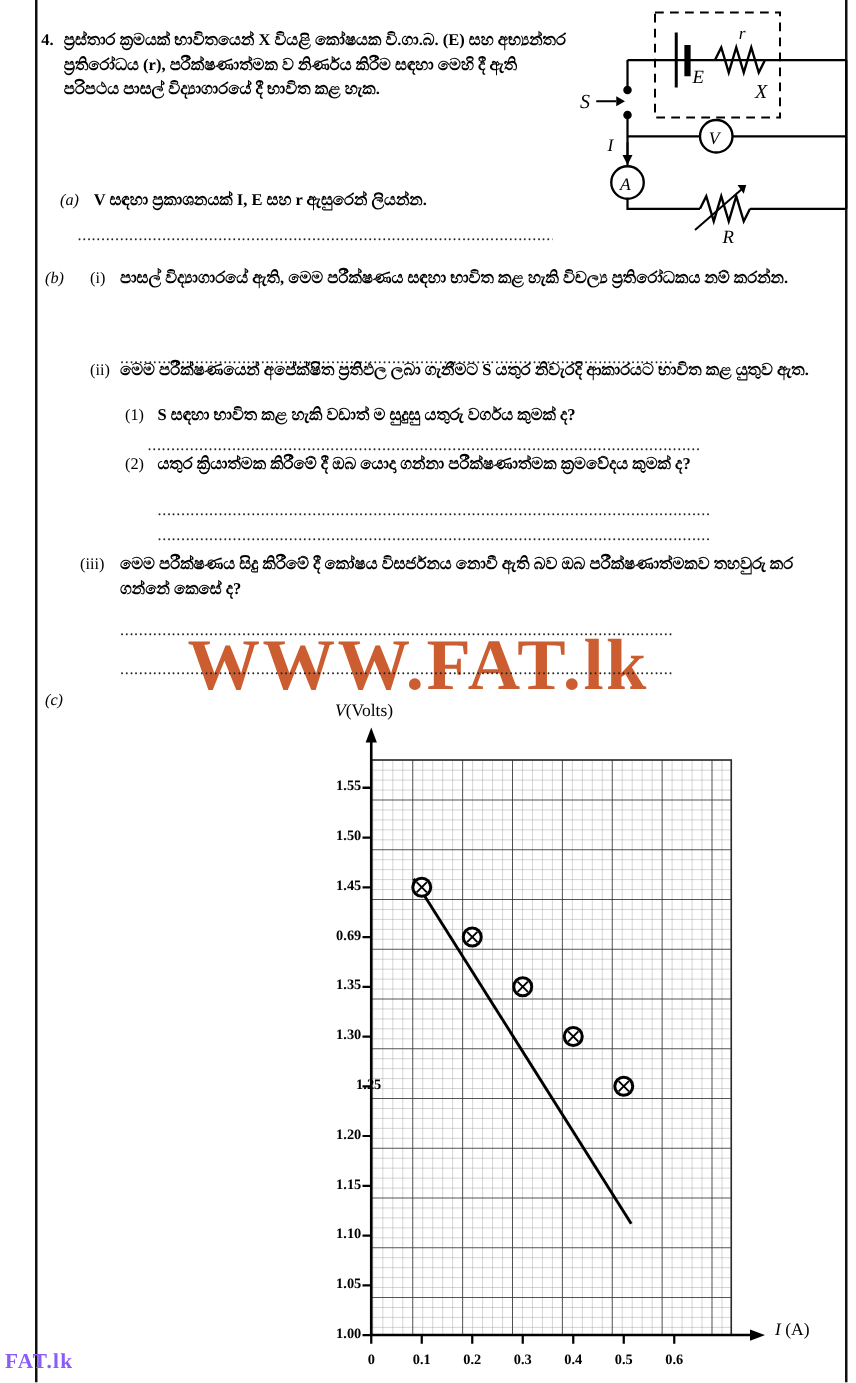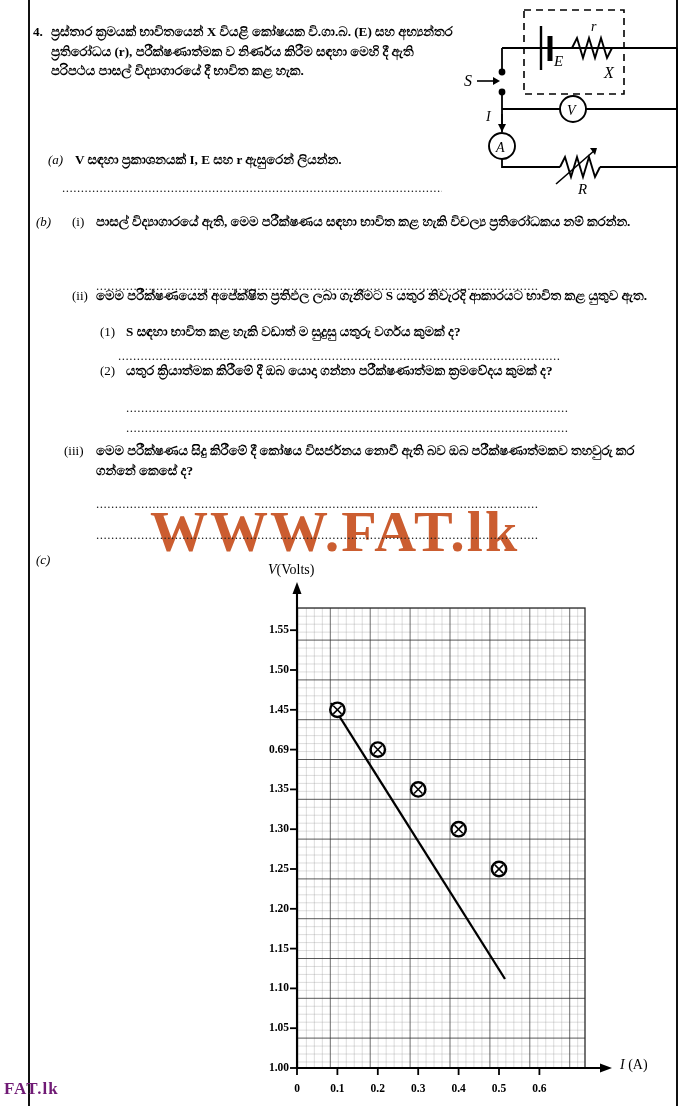--- a/index.html
+++ b/index.html
@@ -42,21 +42,21 @@
     white-space: nowrap;
     pointer-events: none;
     z-index: 0;
   }
   .wm-foot {
     position: absolute;
     left: 4px; top: 1079px;
     font-family: "Liberation Serif", serif;
     font-weight: bold;
     font-size: 17px;
-    color: #701a75;
+    color: #8b5cf6;
     letter-spacing: 1px;
   }
 
   
   .content { position: absolute; left: 0; top: 0; width: 685px; height: 1106px; z-index: 2;}
 
   .qno {
     position: absolute;
     left: 33px; top: 24px;
     font-size: 13.2px; font-weight: bold;
@@ -315,21 +315,21 @@
         <line x1="253.1" y1="304.9" x2="244.9" y2="313.1" stroke="#000" stroke-width="1.6"></line>
       </g>
     </g>
   </svg>
 
   <div class="ytick" style="left:255px; top:1061px;">1.00</div>
   <div class="ytick" style="left:255px; top:1021.2px;">1.05</div>
   <div class="ytick" style="left:255px; top:981.4px;">1.10</div>
   <div class="ytick" style="left:255px; top:941.6px;">1.15</div>
   <div class="ytick" style="left:255px; top:901.8px;">1.20</div>
-  <div class="ytick" style="left:255px; top:862px;text-align:right;">1.25</div>
+  <div class="ytick" style="left:271px; top:862px;text-align:right;">1.25</div>
   <div class="ytick" style="left:255px; top:822.2px;">1.30</div>
   <div class="ytick" style="left:255px; top:782.4px;">1.35</div>
   <div class="ytick" style="left:255px; top:742.6px;">0.69</div>
   <div class="ytick" style="left:255px; top:702.8px;">1.45</div>
   <div class="ytick" style="left:255px; top:663px;">1.50</div>
   <div class="ytick" style="left:255px; top:623.2px;">1.55</div>
 
   <div class="xtick" style="left:282px; top:1082px;">0</div>
   <div class="xtick" style="left:322.4px; top:1082px;">0.1</div>
   <div class="xtick" style="left:362.8px; top:1082px;">0.2</div>

